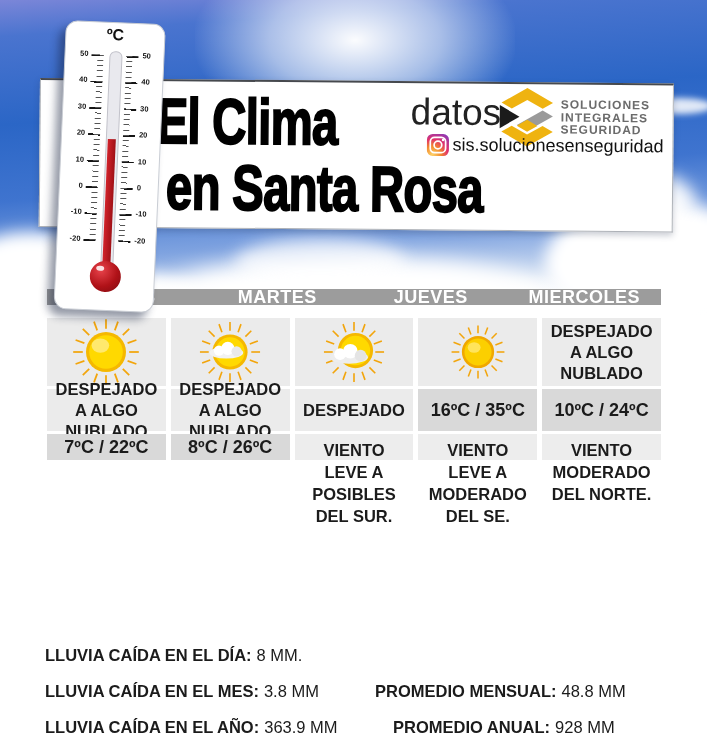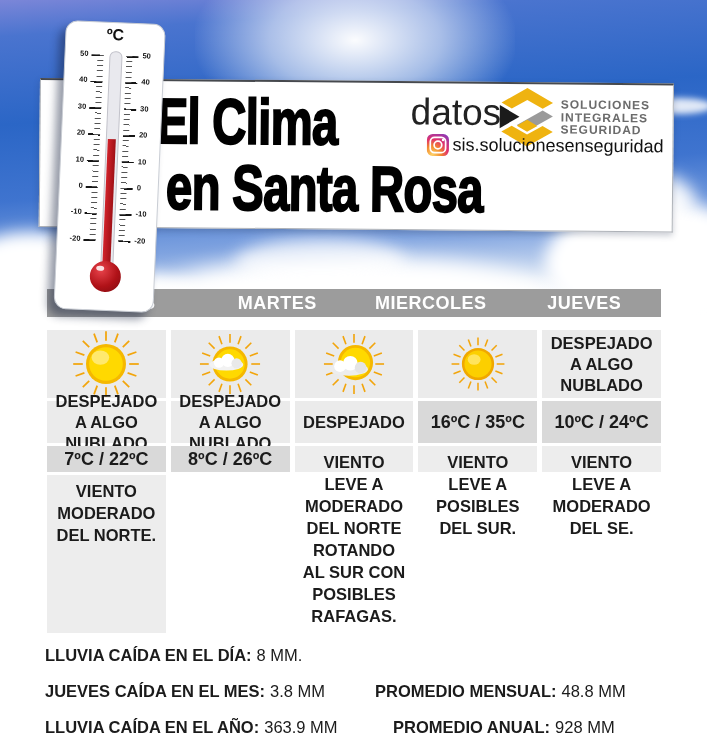--- a/index.html
+++ b/index.html
@@ -46,21 +46,21 @@
   .bulb::after{content:"";position:absolute;left:6px;top:5px;width:8px;height:5px;border-radius:50%;background:rgba(255,255,255,.85);}
   .comb{position:absolute;top:32px;height:188px;}
   .comb.maj{width:12px;background:repeating-linear-gradient(to bottom,#151515 0 1.8px,transparent 1.8px 26.4px);}
   .comb.min{width:6px;background:repeating-linear-gradient(to bottom,#555 0 1px,transparent 1px 5.28px);}
   .comb.lmaj{left:26px;} .comb.lmin{left:32px;} .comb.rmaj{left:61px;} .comb.rmin{left:61px;}
   .sc{position:absolute;font-size:7.5px;font-weight:bold;color:#111;width:18px;}
   .sc.l{left:5px;text-align:right;} .sc.r{left:77px;text-align:left;}
 
   
   .ftable{position:absolute;left:47px;top:289px;width:614px;background:#fff;z-index:2;}
-  .thead{display:flex;height:28px;background:#9c9c9c;}
+  .thead{display:flex;height:16px;background:#9c9c9c;}
   .thead .day{flex:1;display:flex;align-items:center;justify-content:center;
               color:#fff;font-weight:bold;font-size:18px;letter-spacing:.5px;}
   .tbody{display:grid;grid-template-columns:repeat(5,1fr);grid-template-rows:68px 42px 26px 158px;
          column-gap:5px;row-gap:3px;margin-top:13px;}
   .cell{display:flex;align-items:center;justify-content:center;text-align:center;}
   .r-icon{background:#ebebeb;}
   .r-cond{background:#ebebeb;font-weight:bold;font-size:16.5px;line-height:21px;padding:0 6px;}
   .r-temp{background:#d9d9d9;font-weight:bold;font-size:18px;}
   .r-wind{background:#ededed;font-weight:bold;font-size:16.5px;line-height:22px;
           align-items:flex-start;padding:5px 8px 0 8px;box-sizing:border-box;}
@@ -151,22 +151,22 @@
     <span class="sc r" style="top:159px">0</span>
     <span class="sc r" style="top:185px">-10</span>
     <span class="sc r" style="top:212px">-20</span>
     <div class="bulb"></div>
   </div>
 
   <div class="ftable">
     <div class="thead">
       <div class="day">LUNES</div>
       <div class="day">MARTES</div>
+      <div class="day">JUEVES</div>
       <div class="day">MIERCOLES</div>
-      <div class="day">JUEVES</div>
     </div>
     <div class="tbody">
 
       <div class="cell r-icon">
         <svg width="72" height="72" viewBox="0 0 90 90">
           <g stroke="#f2a50c" stroke-width="2.2">
             <line x1="45" y1="4" x2="45" y2="16"></line>
               <line x1="45" y1="74" x2="45" y2="86"></line>
             <line x1="4" y1="45" x2="16" y2="45"></line>
               <line x1="74" y1="45" x2="86" y2="45"></line>
@@ -277,33 +277,32 @@
       <div class="cell r-cond">DESPEJADO A ALGO NUBLADO</div>
       <div class="cell r-cond">DESPEJADO A ALGO NUBLADO</div>
       <div class="cell r-cond">DESPEJADO A ALGO NUBLADO</div>
       <div class="cell r-cond">DESPEJADO</div>
 
       <div class="cell r-temp">16ºC / 35ºC</div>
       <div class="cell r-temp">10ºC / 24ºC</div>
       <div class="cell r-temp">7ºC / 22ºC</div>
       <div class="cell r-temp">8ºC / 26ºC</div>
 
-      <div class="cell r-wind">VIENTO LEVE A MODERADO DEL NORTE ROTANDO AL SUR CON POSIBLES RAFAGAS.</div>
       <div class="cell r-wind">VIENTO LEVE A POSIBLES DEL SUR.</div>
       <div class="cell r-wind">VIENTO LEVE A MODERADO DEL SE.</div>
       <div class="cell r-wind">VIENTO MODERADO DEL NORTE.</div>
     </div>
   </div>
 
   <div class="stats">
     <div class="stat-row">
       <span class="sl">LLUVIA CAÍDA EN EL DÍA:</span><span class="sv">8 MM.</span>
     </div>
     <div class="stat-row">
-      <span class="sl">JUEVES CAÍDA EN EL MES:</span><span class="sv">3.8 MM</span>
+      <span class="sl">LLUVIA CAÍDA EN EL MES:</span><span class="sv">3.8 MM</span>
       <span class="avg">
         <span class="sl">PROMEDIO MENSUAL:</span><span class="sv">48.8 MM</span>
       </span>
     </div>
     <div class="stat-row">
       <span class="sl">LLUVIA CAÍDA EN EL AÑO:</span><span class="sv">363.9 MM</span>
       <span class="avg" style="left:348px">
         <span class="sl">PROMEDIO ANUAL:</span><span class="sv">928 MM</span>
       </span>
     </div>

